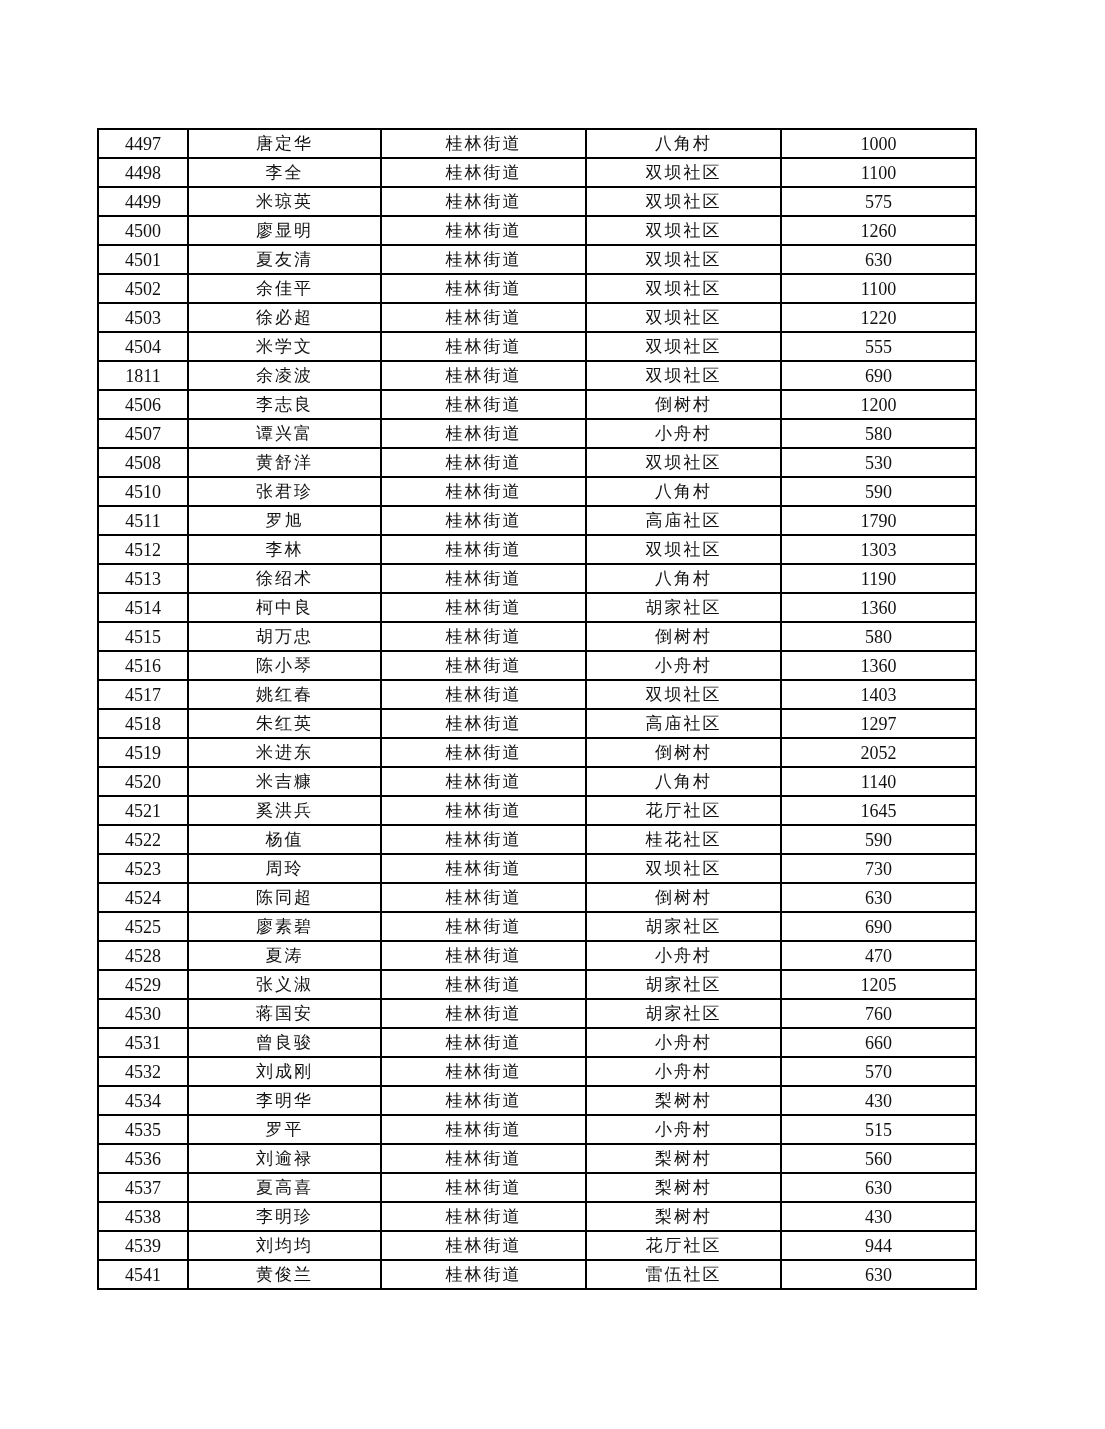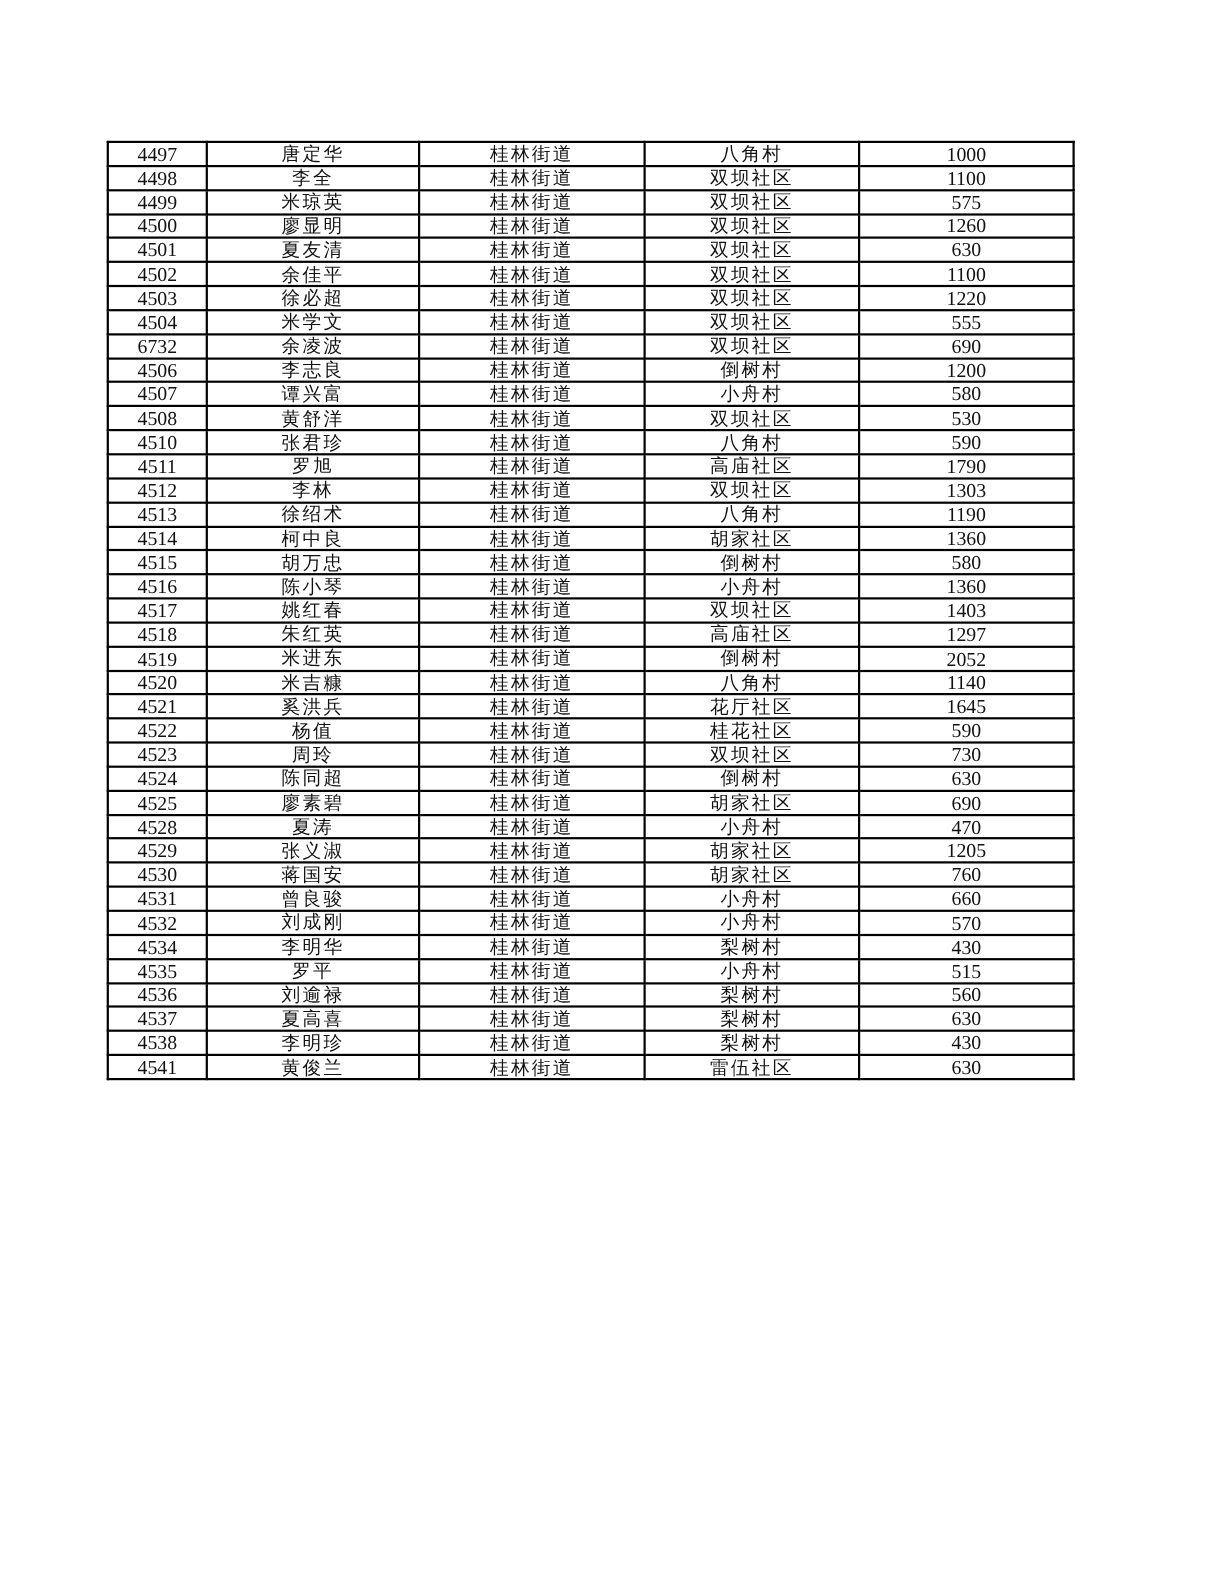--- a/index.html
+++ b/index.html
@@ -16,21 +16,21 @@
     font-family: "Liberation Serif", "DejaVu Serif", serif;
     color: #111111;
     overflow: hidden;
   }
 
   table.roster {
     position: absolute;
     left: 97px;
     top: 128px;
     width: 878px;
-    height: 854px;
+    height: 1162px;
     border-collapse: collapse;
     table-layout: fixed;
   }
 
   table.roster td {
     border: 2px solid #000000;
     text-align: center;
     vertical-align: middle;
     padding: 0;
     font-size: 18px;
@@ -113,21 +113,21 @@
           <td>1220</td>
         </tr>
         <tr>
           <td>4504</td>
           <td class="cjk">米学文</td>
           <td class="cjk">桂林街道</td>
           <td class="cjk">双坝社区</td>
           <td>555</td>
         </tr>
         <tr>
-          <td>6732</td>
+          <td>1811</td>
           <td class="cjk">余凌波</td>
           <td class="cjk">桂林街道</td>
           <td class="cjk">双坝社区</td>
           <td>690</td>
         </tr>
         <tr>
           <td>4506</td>
           <td class="cjk">李志良</td>
           <td class="cjk">桂林街道</td>
           <td class="cjk">倒树村</td>
@@ -321,20 +321,27 @@
           <td class="cjk">桂林街道</td>
           <td class="cjk">梨树村</td>
           <td>630</td>
         </tr>
         <tr>
           <td>4538</td>
           <td class="cjk">李明珍</td>
           <td class="cjk">桂林街道</td>
           <td class="cjk">梨树村</td>
           <td>430</td>
+        </tr>
+        <tr>
+          <td>4539</td>
+          <td class="cjk">刘均均</td>
+          <td class="cjk">桂林街道</td>
+          <td class="cjk">花厅社区</td>
+          <td>944</td>
         </tr>
         <tr>
           <td>4541</td>
           <td class="cjk">黄俊兰</td>
           <td class="cjk">桂林街道</td>
           <td class="cjk">雷伍社区</td>
           <td>630</td>
         </tr>
       </tbody>
   </table>

